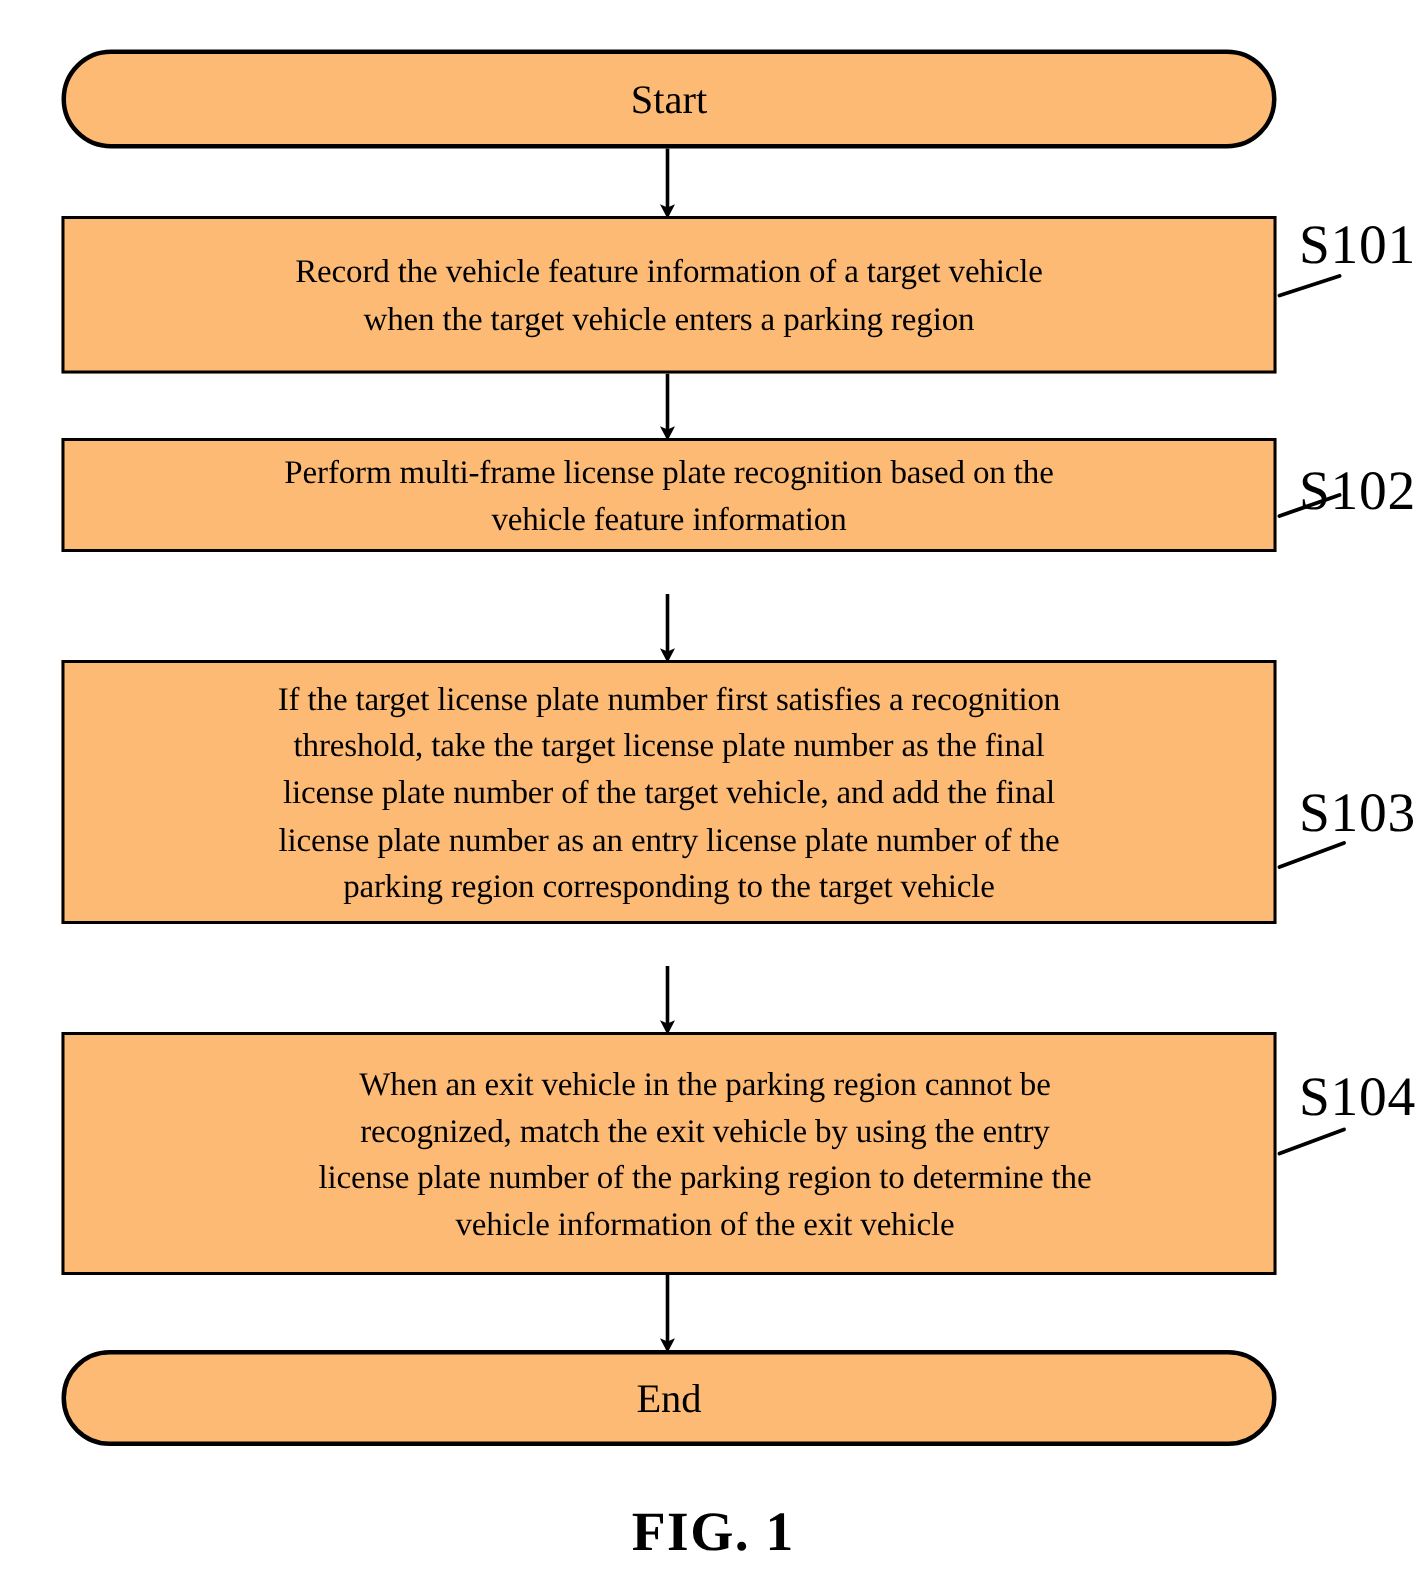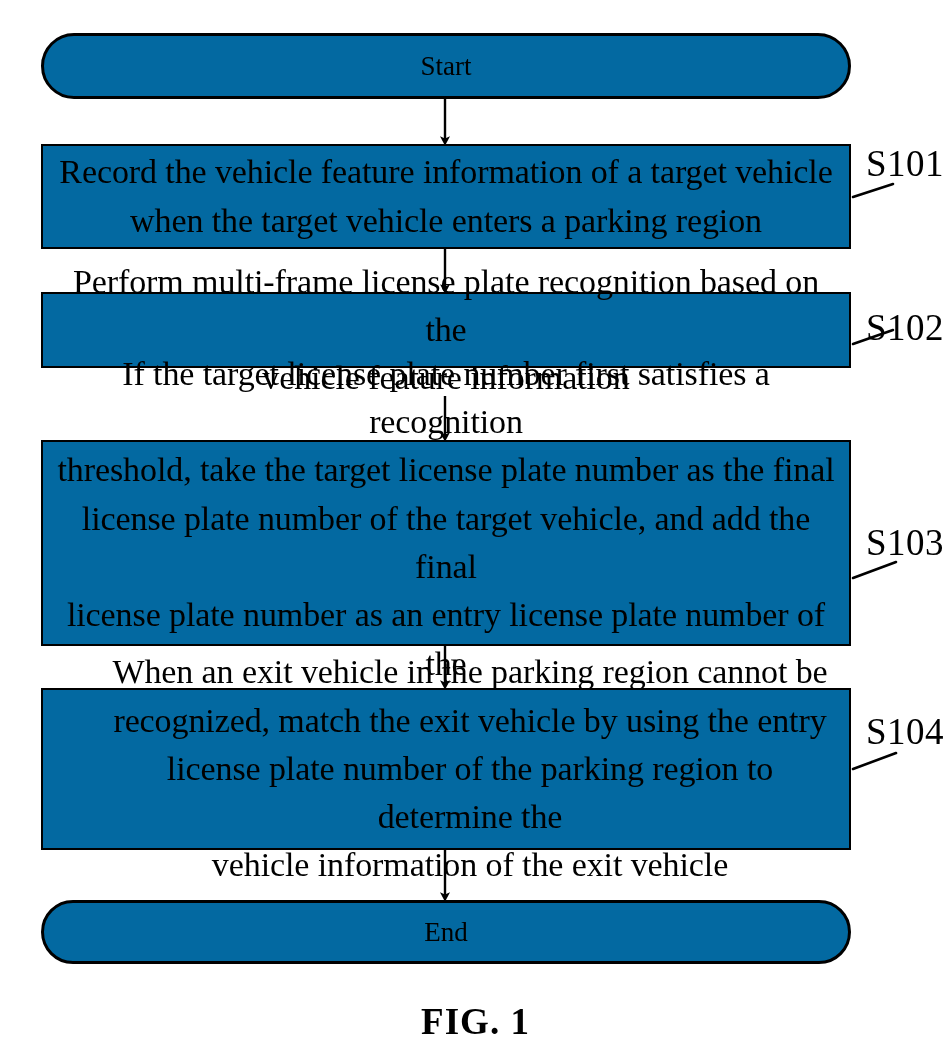--- a/index.html
+++ b/index.html
@@ -22,49 +22,49 @@
     top: 0;
     width: 951px;
     height: 1054px;
   }
 
   
   .node {
     position: absolute;
     box-sizing: border-box;
     border: 2px solid #000000;
-    background: #0369a1;
+    background: #fdba74;
     display: flex;
     align-items: center;
     justify-content: center;
     text-align: center;
   }
   .terminator {
     border-radius: 999px;
     border-width: 3px;
   }
   .terminator .node-text {
     font-size: 27px;
     line-height: 1.2;
   }
   .process .node-text {
-    font-size: 34px;
+    font-size: 22px;
     line-height: 1.42;
     padding: 0 10px;
     letter-spacing: -0.1px;
   }
   .node-text {
     white-space: pre-line;
   }
 
   
   #node-start      { left: 41px;  top: 33px;  width: 810px; height: 66px;  }
   #node-s101       { left: 41px;  top: 144px; width: 810px; height: 105px; }
   #node-s102       { left: 41px;  top: 292px; width: 810px; height: 76px; }
-  #node-s103       { left: 41px;  top: 440px; width: 810px; height: 206px; }
+  #node-s103       { left: 41px;  top: 440px; width: 810px; height: 176px; }
   #node-s104       { left: 41px;  top: 688px; width: 810px; height: 162px; padding-left: 48px; }
   #node-end        { left: 41px;  top: 900px; width: 810px; height: 64px;  }
 
   
   .step-label {
     position: absolute;
     font-size: 37px;
     line-height: 1;
     letter-spacing: 0.5px;
     white-space: nowrap;

